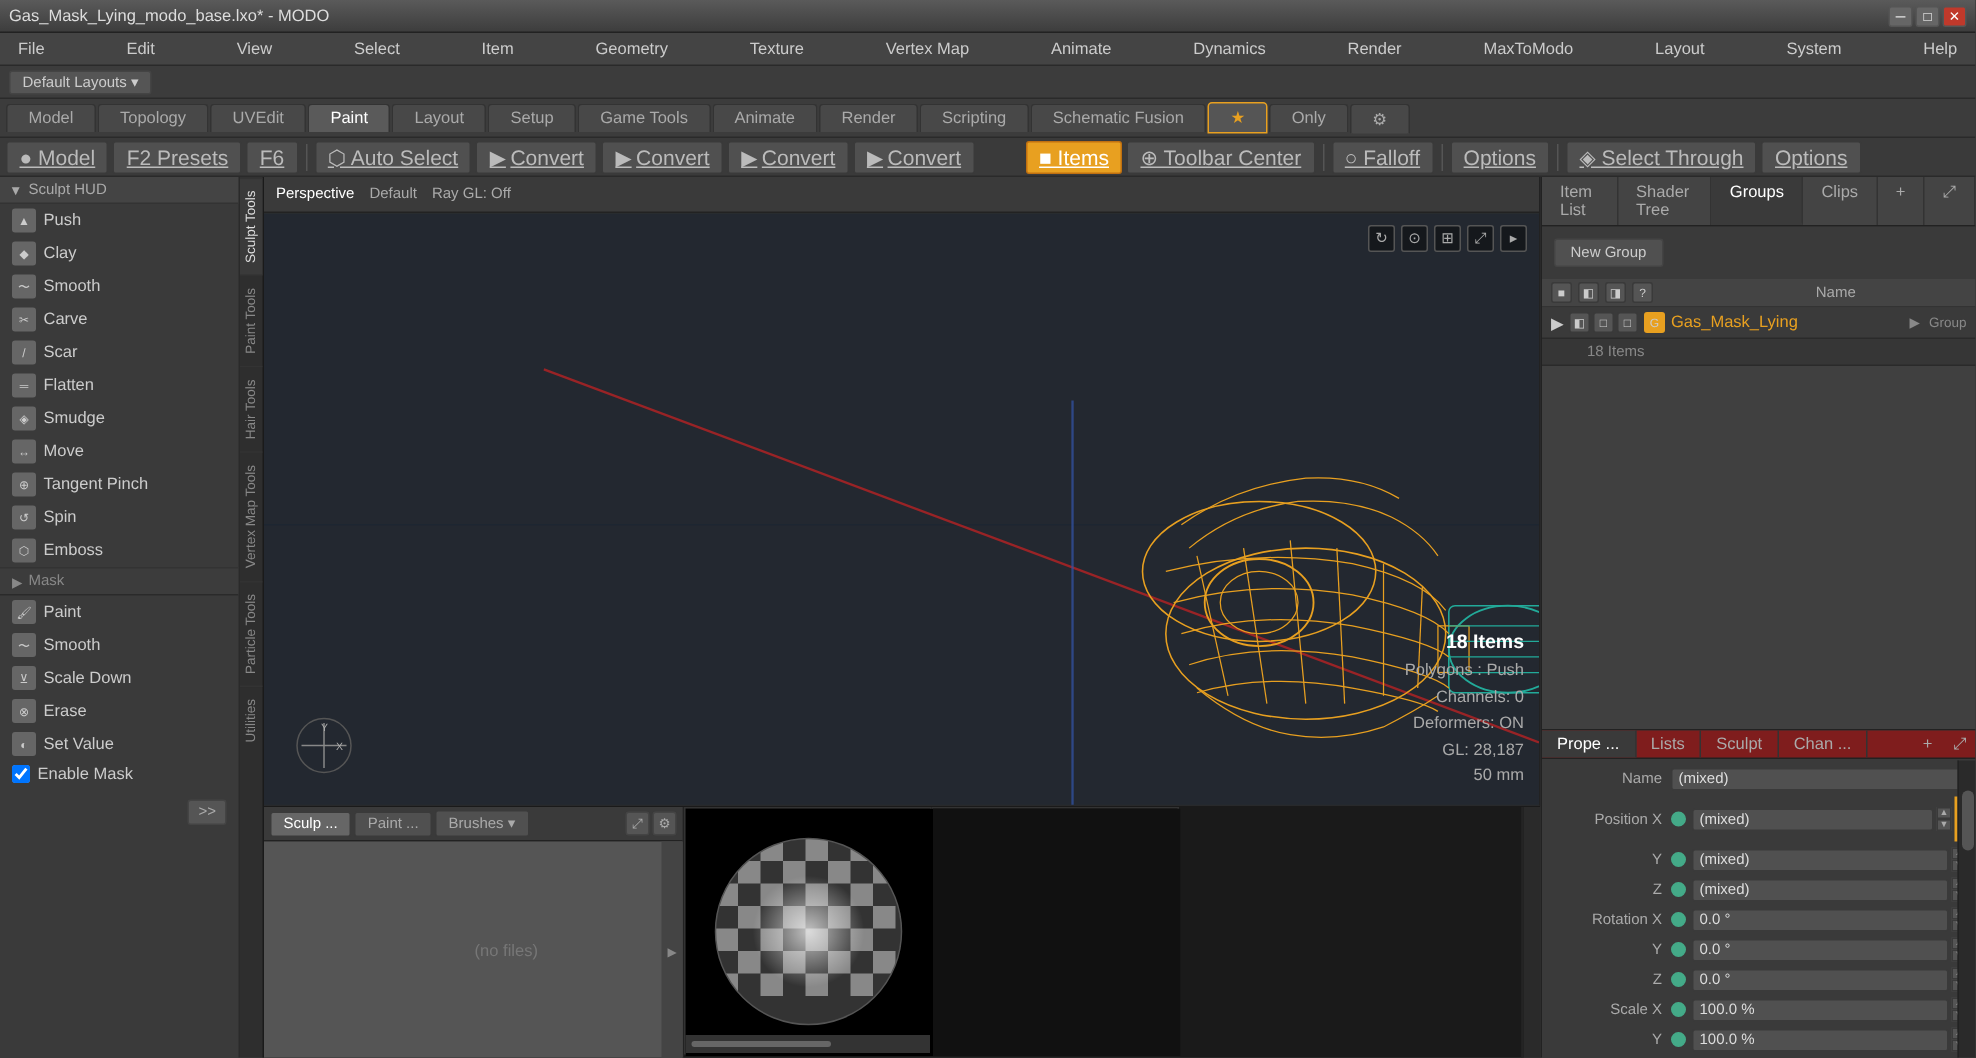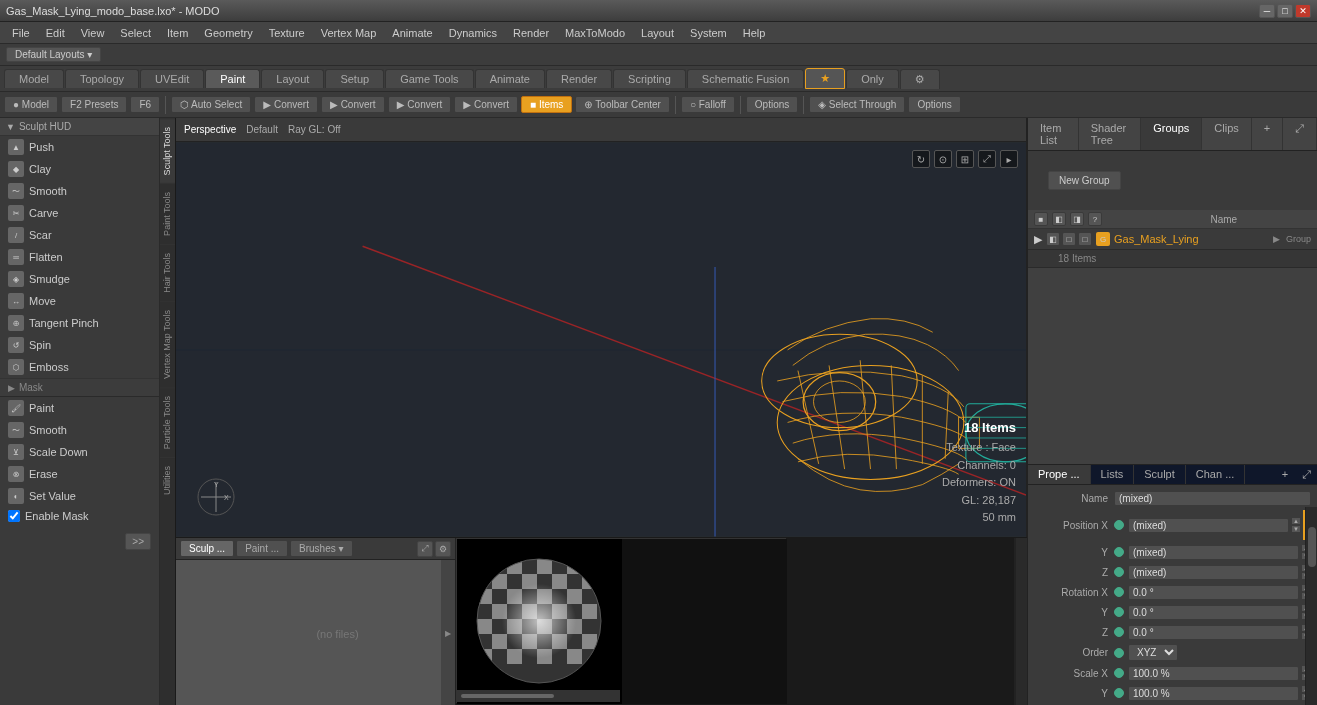--- a/index.html
+++ b/index.html
@@ -6,36 +6,36 @@
     body { background: #3a3a3a; font-family: 'Segoe UI', Arial, sans-serif; font-size: 11px; color: #ccc; width: 1317px; height: 705px; overflow: hidden; }
 
     
     #titlebar { background: linear-gradient(to bottom, #5a5a5a, #3d3d3d); height: 22px; display: flex; align-items: center; padding: 0 6px; border-bottom: 1px solid #222; }
     #titlebar .title { font-size: 11px; color: #ddd; flex: 1; }
     #titlebar .win-controls { display: flex; gap: 2px; }
     #titlebar .win-btn { width: 16px; height: 14px; border: 1px solid #555; border-radius: 2px; display: flex; align-items: center; justify-content: center; font-size: 9px; cursor: pointer; background: #666; color: #fff; }
     #titlebar .win-btn.close { background: #c0392b; }
 
     
-    #menubar { background: #444; height: 22px; display: flex; align-items: center; padding: 0 4px; border-bottom: 1px solid #2a2a2a; }
+    #menubar { background: #444; height: 22px; display: flex; align-items: center; padding: 0 4px; border-bottom: 1px solid #2a2a2a; justify-content: space-between; }
     .menu-item { padding: 2px 8px; cursor: pointer; color: #ccc; font-size: 11px; border-radius: 2px; }
 
     
     #layout-toolbar { background: #3c3c3c; height: 22px; display: flex; align-items: center; padding: 0 6px; border-bottom: 1px solid #2a2a2a; gap: 4px; }
     .layout-btn { background: #555; border: 1px solid #444; border-radius: 2px; padding: 1px 8px; color: #ccc; font-size: 10px; cursor: pointer; }
 
     
     #mode-tabs { background: #3c3c3c; height: 26px; display: flex; align-items: center; padding: 0 4px; border-bottom: 1px solid #2a2a2a; gap: 1px; }
     .mode-tab { padding: 3px 14px; cursor: pointer; color: #aaa; font-size: 11px; border-radius: 3px 3px 0 0; background: #484848; border: 1px solid #333; border-bottom: none; }
     .mode-tab.active { background: #5a5a5a; color: #fff; }
 
     
     #top-toolbar { background: #3a3a3a; height: 26px; display: flex; align-items: center; padding: 0 4px; border-bottom: 1px solid #2a2a2a; gap: 3px; flex-wrap: nowrap; overflow: hidden; }
-    .toolbar-btn { background: #505050; border: 1px solid #3a3a3a; border-radius: 2px; padding: 2px 8px; color: #bbb; font-size: 10px; cursor: pointer; white-space: nowrap; display: flex; align-items: center; gap: 3px; }
-    .toolbar-btn.active { background: #e8a020; color: #fff; border-color: #c07010; }
+    .toolbar-btn { background: #505050; border: 1px solid #3a3a3a; border-radius: 2px; padding: 2px 8px; color: #bbb; font-size: 14px; cursor: pointer; white-space: nowrap; display: flex; align-items: center; gap: 3px; text-decoration: underline; }
+    .toolbar-btn.active { background: #e8a020; color: #fff; border-color: #c07010; margin-left: 31px; }
     .toolbar-sep { width: 1px; height: 18px; background: #555; margin: 0 2px; }
 
     
     #main { display: flex; flex: 1; height: calc(705px - 22px - 22px - 26px - 26px); }
 
     
     #sculpt-panel { width: 160px; background: #3a3a3a; border-right: 1px solid #2a2a2a; display: flex; flex-direction: column; overflow: hidden; }
     #sculpt-header { background: #444; padding: 3px 6px; font-size: 10px; color: #aaa; border-bottom: 1px solid #333; display: flex; align-items: center; gap: 4px; }
     .sculpt-tool-item { display: flex; align-items: center; padding: 3px 8px; cursor: pointer; gap: 5px; font-size: 11px; color: #ccc; }
     .tool-icon { width: 16px; height: 16px; background: #666; border-radius: 2px; display: flex; align-items: center; justify-content: center; font-size: 8px; flex-shrink: 0; }
@@ -71,32 +71,32 @@
     #browser-toolbar { background: #444; height: 22px; display: flex; align-items: center; padding: 0 8px; border-top: 1px solid #333; border-bottom: 1px solid #222; }
     #browser-content { background: #555; flex: 1; display: flex; align-items: center; justify-content: center; color: #888; font-size: 11px; }
     #bottom-mid { flex: 1; border-right: 1px solid #222; display: flex; flex-direction: column; overflow: hidden; }
 
     
     #right-panel { width: 290px; background: #3a3a3a; border-left: 1px solid #222; display: flex; flex-direction: column; }
     #right-tabs { display: flex; border-bottom: 1px solid #222; background: #444; }
     .right-tab { padding: 4px 12px; font-size: 11px; color: #aaa; cursor: pointer; border-right: 1px solid #333; }
     .right-tab.active { background: #3a3a3a; color: #fff; border-bottom: 2px solid #3a3a3a; }
     #groups-tab-content { flex: 1; display: flex; flex-direction: column; }
-    #new-group-btn { background: #505050; border: 1px solid #444; border-radius: 2px; padding: 3px 10px; margin: 16px; color: #ccc; font-size: 10px; cursor: pointer; align-self: flex-start; }
+    #new-group-btn { background: #505050; border: 1px solid #444; border-radius: 2px; padding: 3px 10px; margin: 4px; color: #ccc; font-size: 10px; cursor: pointer; align-self: flex-start; }
     #item-list-header { display: flex; align-items: center; padding: 2px 6px; background: #444; border-bottom: 1px solid #333; gap: 4px; }
     .list-ctrl { width: 14px; height: 14px; background: #555; border: 1px solid #3a3a3a; border-radius: 2px; display: flex; align-items: center; justify-content: center; font-size: 8px; cursor: pointer; }
     .col-header { flex: 1; font-size: 10px; color: #aaa; }
     #item-row { display: flex; align-items: center; padding: 3px 6px; background: #3a3a3a; gap: 4px; border-bottom: 1px solid #2a2a2a; cursor: pointer; }
     .item-ctrls { display: flex; gap: 2px; }
     .item-name { font-size: 11px; color: #e8a020; flex: 1; }
     #groups-area { flex: 1; background: #404040; }
 
     
     #props-panel { border-top: 1px solid #222; background: #3a3a3a; }
-    #props-tabs { display: flex; background: #0f172a; border-bottom: 1px solid #222; }
+    #props-tabs { display: flex; background: #7f1d1d; border-bottom: 1px solid #222; }
     .props-tab { padding: 3px 10px; font-size: 11px; color: #aaa; cursor: pointer; border-right: 1px solid #333; }
     .props-tab.active { background: #3a3a3a; color: #fff; }
     .props-add { margin-left: auto; padding: 3px 8px; font-size: 11px; color: #aaa; cursor: pointer; }
     #props-content { padding: 4px 6px; }
     .prop-section { font-size: 11px; color: #ccc; padding: 3px 0; font-weight: bold; }
     .prop-row { display: flex; align-items: center; padding: 2px 0; }
     .prop-label { width: 80px; font-size: 10px; color: #aaa; text-align: right; padding-right: 6px; }
     .prop-value { flex: 1; background: #505050; border: 1px solid #3a3a3a; border-radius: 2px; padding: 1px 4px; font-size: 10px; color: #ddd; }
     .prop-radio { width: 10px; height: 10px; border-radius: 50%; border: 1px solid #888; background: #3a3a3a; margin-right: 4px; display: inline-block; }
     .prop-radio.on { background: #4a8; border-color: #4a8; }
@@ -336,21 +336,21 @@
           <ellipse cx="640" cy="250" rx="25" ry="20" fill="none" stroke="#e8a020" stroke-width="0.8"></ellipse>
 
           <path d="M600,305 Q630,330 660,335 Q690,340 720,330 Q740,320 755,310" fill="none" stroke="#e8a020" stroke-width="0.8"></path>
 
           <path d="M595,215 Q625,190 665,185 Q700,183 725,195 Q745,205 755,220" fill="none" stroke="#e8a020" stroke-width="0.8"></path>
           <path d="M590,200 Q625,175 670,170 Q705,168 730,183" fill="none" stroke="#e8a020" stroke-width="0.8"></path>
         </svg>
 
         <div id="stats-overlay">
           <div id="items-count">18 Items</div>
-          <div>Texture : Face</div>
+          <div>Polygons : Push</div>
           <div>Channels: 0</div>
           <div>Deformers: ON</div>
           <div>GL: 28,187</div>
           <div>50 mm</div>
         </div>
 
         <div id="vp-controls">
           <div class="vp-ctrl-btn">↻</div>
           <div class="vp-ctrl-btn">⊙</div>
           <div class="vp-ctrl-btn">⊞</div>
@@ -576,27 +576,20 @@
         <div class="prop-row">
           <span class="prop-label">Z</span>
           <span class="prop-radio on"></span>
           <span class="prop-value">0.0 °</span>
           <div class="prop-arrows">
             <div class="prop-arrow">▲</div>
             <div class="prop-arrow">▼</div>
           </div>
         </div>
 
-        <div class="prop-row">
-          <span class="prop-label">Order</span>
-          <span class="prop-radio on"></span>
-          <select class="prop-dropdown">
-            <option>XYZ</option>
-          </select>
-        </div>
 
         <div class="prop-row">
           <span class="prop-label">Scale X</span>
           <span class="prop-radio on"></span>
           <span class="prop-value">100.0 %</span>
           <div class="prop-arrows">
             <div class="prop-arrow">▲</div>
             <div class="prop-arrow">▼</div>
           </div>
         </div>

